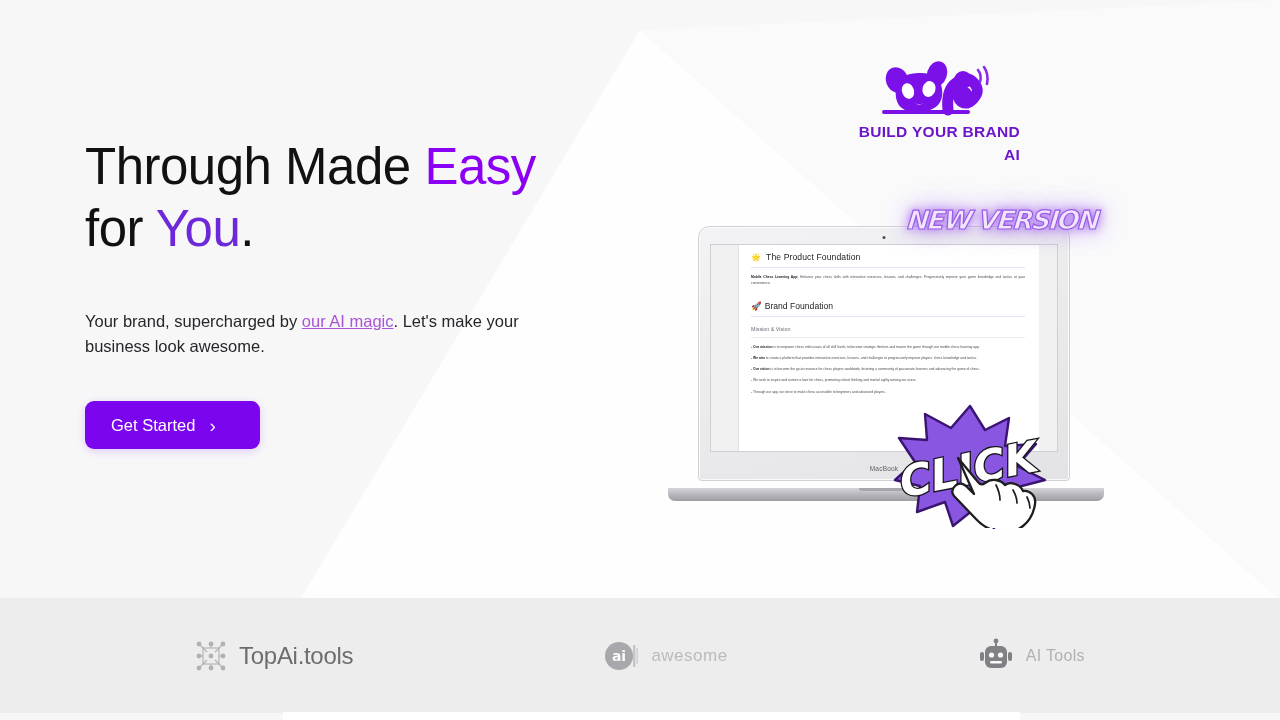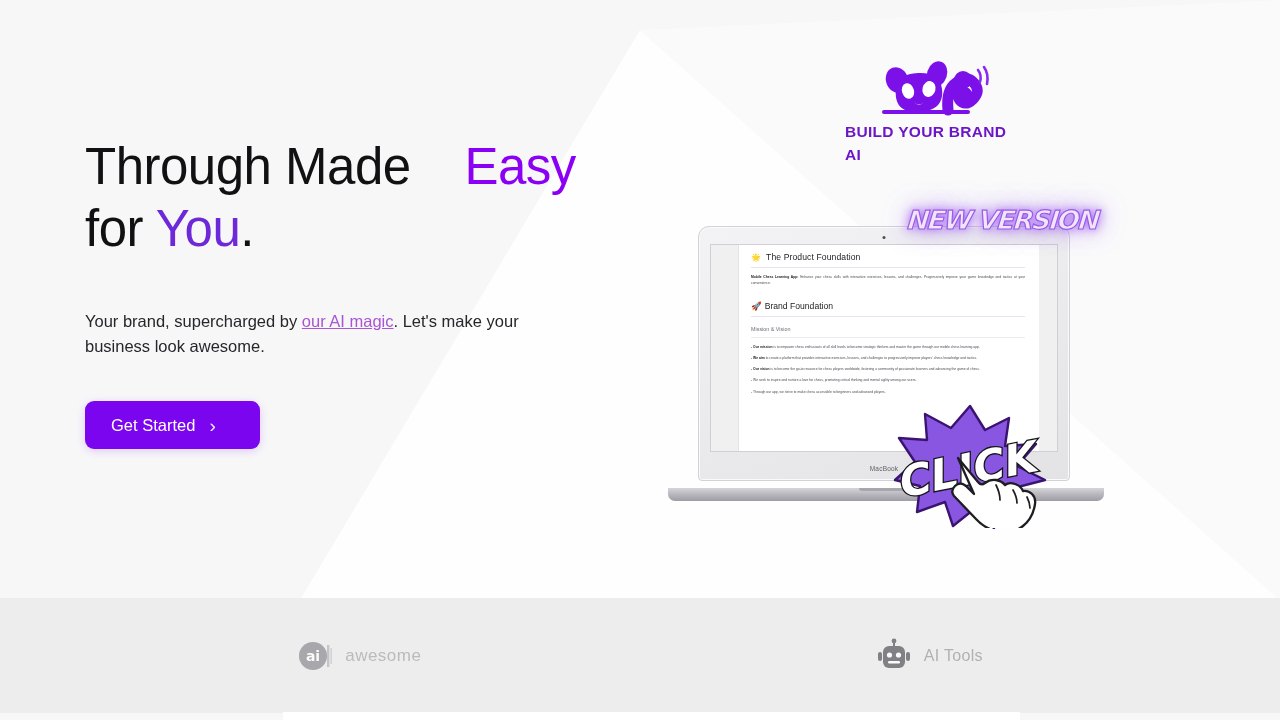--- a/index.html
+++ b/index.html
@@ -23,21 +23,21 @@
   
   .hero-copy { position: absolute; left: 85px; top: 136px; width: 560px; }
 
   .headline {
     font-size: 51px;
     line-height: 62px;
     letter-spacing: -0.5px;
     color: #111113;
     font-weight: 400;
   }
-  .headline .accent-strong { color: #8b00f5; margin-left: 40px; }
+  .headline .accent-strong { color: #8b00f5; }
   .headline .accent-soft   { color: #6d28d9; }
 
   .subhead {
     margin-top: 49px;
     font-size: 16.5px;
     line-height: 25px;
     color: #27272b;
     max-width: 480px;
   }
   .subhead .link { color: #a855d6; }
@@ -53,21 +53,21 @@
     height: 48px;
     width: 175px;
     font-size: 16.5px;
     font-family: "Liberation Sans", sans-serif;
     cursor: pointer;
     box-shadow: 0 2px 10px rgba(124,5,240,0.18);
   }
   .cta .chev { font-size: 19px; line-height: 1; opacity: .95; }
 
   
-  .brandmark { position: absolute; left: 845px; top: 58px; width: 175px; text-align: left; }
+  .brandmark { position: absolute; left: 845px; top: 58px; width: 175px; text-align: right; }
   .brandmark .panda { display: block; margin: 0 auto; }
   .brandmark .bm-line1 {
     margin-top: 3px;
     font-size: 15.5px; font-weight: bold; letter-spacing: .3px;
     color: #6b17c9;
   }
   .brandmark .bm-line2 {
     margin-top: 5px;
     font-size: 15.5px; font-weight: bold; letter-spacing: .3px;
     color: #6b17c9;
@@ -286,20 +286,40 @@
 
   <svg class="click-hand" viewBox="0 0 92 78" xmlns="http://www.w3.org/2000/svg">
     <path d="M10 8 L30 32 q3 4 7 1 q5 -4 11 -3 q6 1 9 5 q4 -3 10 -1 q6 2 8 7 q5 -1 9 3 q4 4 3 10 q-2 14 -12 22 q-11 9 -27 5 q-12 -3 -20 -12 L6 46 q-4 -5 1 -10 q5 -5 11 0 l8 8 Z" fill="#ffffff" stroke="#1d1d22" stroke-width="2.3" stroke-linejoin="round"></path>
     <path d="M48 35 q4 8 4 15" fill="none" stroke="#1d1d22" stroke-width="1.7" stroke-linecap="round"></path>
     <path d="M65 40 q4 7 4 13" fill="none" stroke="#1d1d22" stroke-width="1.7" stroke-linecap="round"></path>
     <path d="M79 47 q3 6 3 11" fill="none" stroke="#1d1d22" stroke-width="1.7" stroke-linecap="round"></path>
   </svg>
 
   <div class="logo-strip">
 
+    <div class="logo-item topai">
+      <svg width="32" height="32" viewBox="0 0 32 32" xmlns="http://www.w3.org/2000/svg">
+        <g stroke="#9a9a9f" stroke-width="1.1" fill="none">
+          <rect x="8" y="8" width="16" height="16"></rect>
+          <path d="M4 4 L12 12 M28 4 L20 12 M4 28 L12 20 M28 28 L20 20 M16 2 L16 8 M16 24 L16 30 M2 16 L8 16 M24 16 L30 16"></path>
+        </g>
+        <g fill="#9a9a9f">
+          <circle cx="4" cy="4" r="2.4"></circle>
+            <circle cx="16" cy="4" r="2.4"></circle>
+            <circle cx="28" cy="4" r="2.4"></circle>
+          <circle cx="4" cy="16" r="2.4"></circle>
+            <circle cx="16" cy="16" r="2.4"></circle>
+            <circle cx="28" cy="16" r="2.4"></circle>
+          <circle cx="4" cy="28" r="2.4"></circle>
+            <circle cx="16" cy="28" r="2.4"></circle>
+            <circle cx="28" cy="28" r="2.4"></circle>
+        </g>
+      </svg>
+      <span class="lbl">TopAi.tools</span>
+    </div>
 
 
     <div class="logo-item awesome">
       <svg width="36" height="36" viewBox="0 0 36 36" xmlns="http://www.w3.org/2000/svg">
         <circle cx="16" cy="18" r="14" fill="#8d8d93"></circle>
         <text x="16" y="23" text-anchor="middle" font-family="DejaVu Sans, sans-serif" font-size="14" font-weight="bold" fill="#ffffff">ai</text>
         <rect x="30" y="7" width="2.4" height="22" fill="#b6b6bb"></rect>
         <rect x="33.4" y="10" width="1.6" height="16" fill="#c8c8cd"></rect>
       </svg>
       <span class="lbl">awesome</span>

